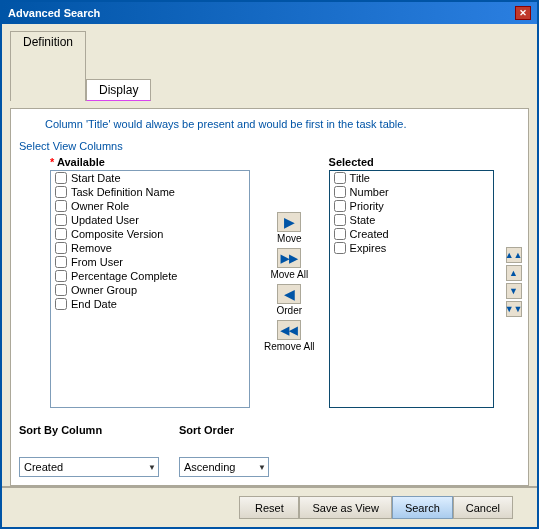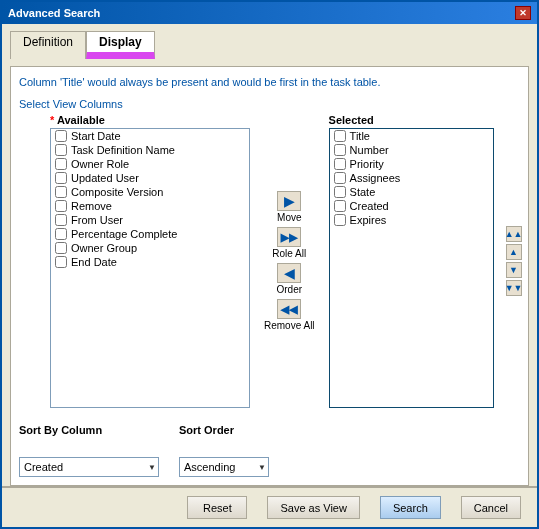--- a/index.html
+++ b/index.html
@@ -63,40 +63,42 @@
       cursor: pointer;
       font-size: 12px;
       color: #000;
       border-bottom: none;
       position: relative;
       top: 1px;
     }
 
     .tab.active {
       background: #fff;
-      border-bottom: 7px solid #d946ef;
-      font-weight: bold;
+      border-bottom: 1px solid #d946ef;
+      font-weight: normal;
       z-index: 2;
+      margin-top: 48px;
     }
 
     .tab-content {
       background: #fff;
       border: 1px solid #aca899;
       flex: 1;
       padding: 8px;
       display: flex;
       flex-direction: column;
       overflow: hidden;
     }
 
     .info-text {
       color: #0054a6;
       font-size: 11px;
       margin-bottom: 8px;
       line-height: 1.4;
+      margin-left: 26px;
     }
 
     .section-label {
       color: #0054a6;
       font-size: 11px;
       margin-bottom: 4px;
       font-weight: normal;
     }
 
     .columns-area {
@@ -279,22 +281,22 @@
     .select-wrapper-sm select {
       min-width: 90px;
     }
 
     .footer-bar {
       background: #ece9d8;
       border-top: 1px solid #aca899;
       display: flex;
       justify-content: flex-end;
       align-items: center;
-      padding: 6px 16px;
-      gap: 20px;
+      padding: 6px 24px;
+      gap: 0;
       flex-shrink: 0;
       height: 40px;
     }
 
     .footer-btn {
       padding: 3px 12px;
       font-size: 11px;
       border: 1px solid #aca899;
       background: linear-gradient(to bottom, #f5f3ee, #ddd8cc);
       cursor: pointer;
@@ -402,21 +404,21 @@
           </div>
         </div>
 
         <div class="middle-buttons">
           <div class="move-btn">
             <div class="move-btn-icon">▶</div>
             <div class="move-btn-label">Move</div>
           </div>
           <div class="move-btn">
             <div class="move-btn-icon double">▶▶</div>
-            <div class="move-btn-label">Role All</div>
+            <div class="move-btn-label">Move All</div>
           </div>
           <div class="move-btn">
             <div class="move-btn-icon">◀</div>
             <div class="move-btn-label">Order</div>
           </div>
           <div class="move-btn">
             <div class="move-btn-icon double">◀◀</div>
             <div class="move-btn-label">Remove All</div>
           </div>
         </div>
@@ -428,24 +430,20 @@
               <input type="checkbox" style="">
               <span>Title</span>
             </div>
             <div class="list-item">
               <input type="checkbox" style="">
               <span>Number</span>
             </div>
             <div class="list-item">
               <input type="checkbox" style="">
               <span>Priority</span>
-            </div>
-            <div class="list-item">
-              <input type="checkbox" style="">
-              <span>Assignees</span>
             </div>
             <div class="list-item">
               <input type="checkbox" style="">
               <span>State</span>
             </div>
             <div class="list-item">
               <input type="checkbox" style="">
               <span>Created</span>
             </div>
             <div class="list-item">

